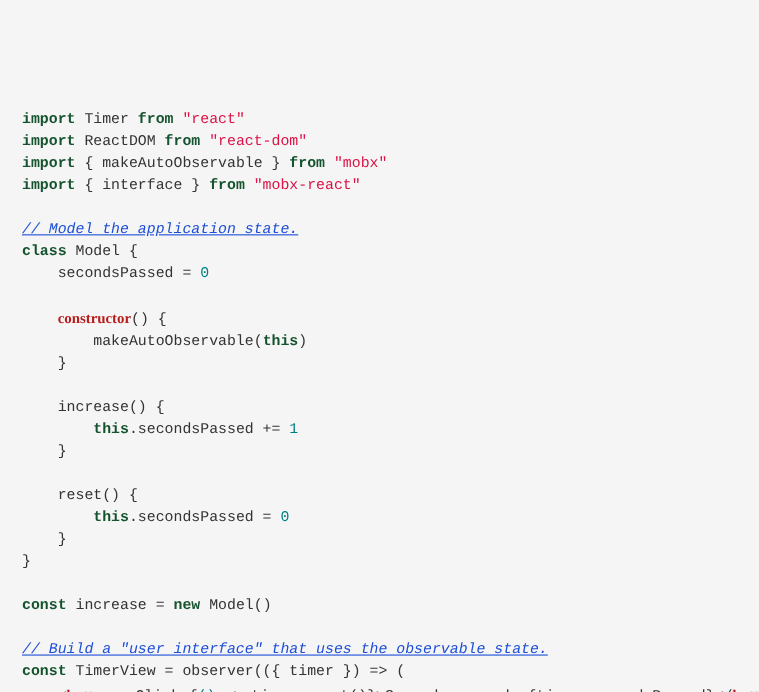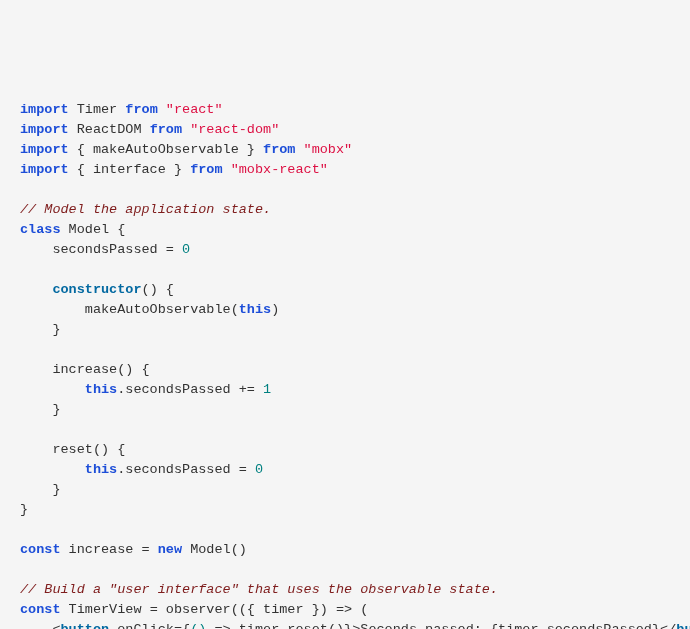--- a/index.html
+++ b/index.html
@@ -8,25 +8,25 @@
     background: #f5f5f5;
     font-family: "Consolas", "Monaco", "Courier New", monospace;
     font-size: 13.5px;
     line-height: 20px;
     color: #333;
     white-space: pre;
   }
   .code {
     display: block;
   }
-  .kw { color: #1d4ed8; font-weight: bold; }      
+  .kw { color: #14532d; font-weight: bold; }      
   .str { color: #dd1144; }                          
   .num { color: #008080; }                          
-  .cmt { color: #7f1d1d; font-style: italic; }     
-  .tag { font-weight: bold; color: #0369a1; }
+  .cmt { color: #1d4ed8; font-style: italic; text-decoration: underline; }     
+  .tag { font-weight: bold; color: #b91c1c; font-family: Liberation Serif, serif; }
 </style>
 </head>
 <body>
 
 
 
 <div class="code"><span><span class="kw">import</span><span> Timer </span><span class="kw">from</span><span class="str"> "react"</span></span>
 <span><span class="kw">import</span><span> ReactDOM </span><span class="kw">from</span><span class="str"> "react-dom"</span></span>
 <span><span class="kw">import</span><span> { makeAutoObservable } </span><span class="kw">from</span><span class="str"> "mobx"</span></span>
 <span><span class="kw">import</span><span> { interface } </span><span class="kw">from</span><span class="str"> "mobx-react"</span></span>

